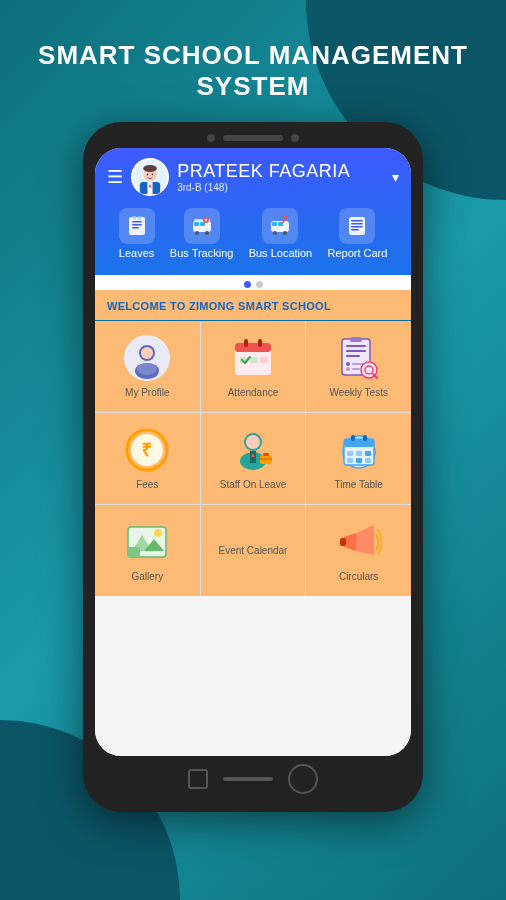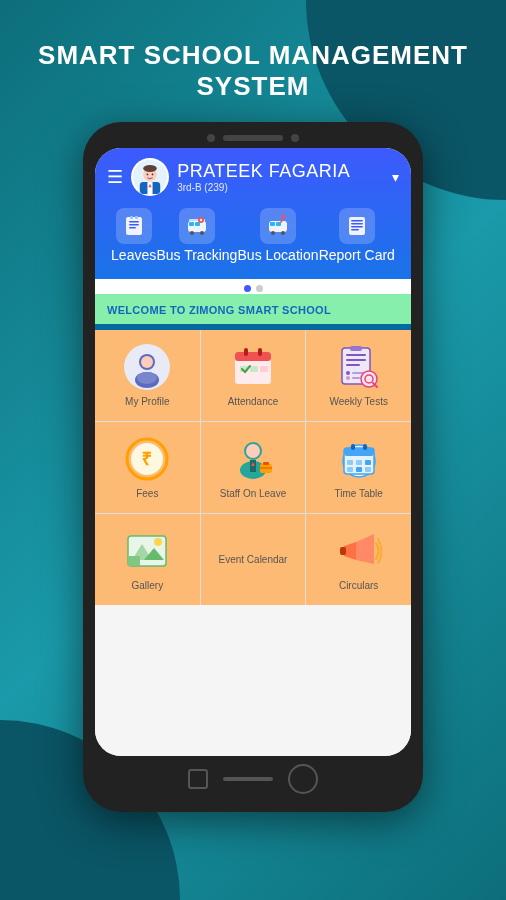--- a/index.html
+++ b/index.html
@@ -161,21 +161,21 @@
       background: rgba(255,255,255,0.2);
       border-radius: 8px;
       display: flex;
       align-items: center;
       justify-content: center;
       font-size: 18px;
     }
 
     .nav-label {
       color: white;
-      font-size: 14px;
+      font-size: 11px;
       text-align: left;
     }
 
     
     .pagination-dots {
       display: flex;
       justify-content: center;
       gap: 5px;
       padding: 6px 0 2px;
       background: white;
@@ -184,23 +184,23 @@
       width: 7px; height: 7px;
       border-radius: 50%;
       background: #ccc;
     }
     .dot.active {
       background: #3d5afe;
     }
 
     
     .welcome-banner {
-      background: #86efac;
+      background: #fdba74;
       padding: 6px 12px;
-      border-bottom: 6px solid #0369a1;
+      border-bottom: 1px solid #0369a1;
       flex-shrink: 0;
     }
     .welcome-text {
       color: #1565c0;
       font-size: 11px;
       font-weight: bold;
       letter-spacing: 0.3px;
     }
 
     
@@ -308,21 +308,21 @@
             <ellipse cx="20" cy="10" rx="8" ry="4" fill="#5d4037"></ellipse>
 
             <circle cx="17" cy="17" r="1" fill="#333"></circle>
             <circle cx="23" cy="17" r="1" fill="#333"></circle>
             <path d="M17 21 Q20 23 23 21" stroke="#333" stroke-width="0.8" fill="none"></path>
           </svg>
         </div>
 
         <div class="user-info">
           <div class="user-name">PRATEEK FAGARIA</div>
-          <div class="user-class">3rd-B (239)</div>
+          <div class="user-class">3rd-B (148)</div>
         </div>
         <span class="dropdown-icon">▾</span>
       </div>
 
       <div class="nav-icons">
 
         <div class="nav-item">
           <div class="nav-icon-circle">
             <svg width="22" height="22" viewBox="0 0 22 22">
               <rect x="3" y="2" width="16" height="18" rx="2" fill="white" opacity="0.9"></rect>

